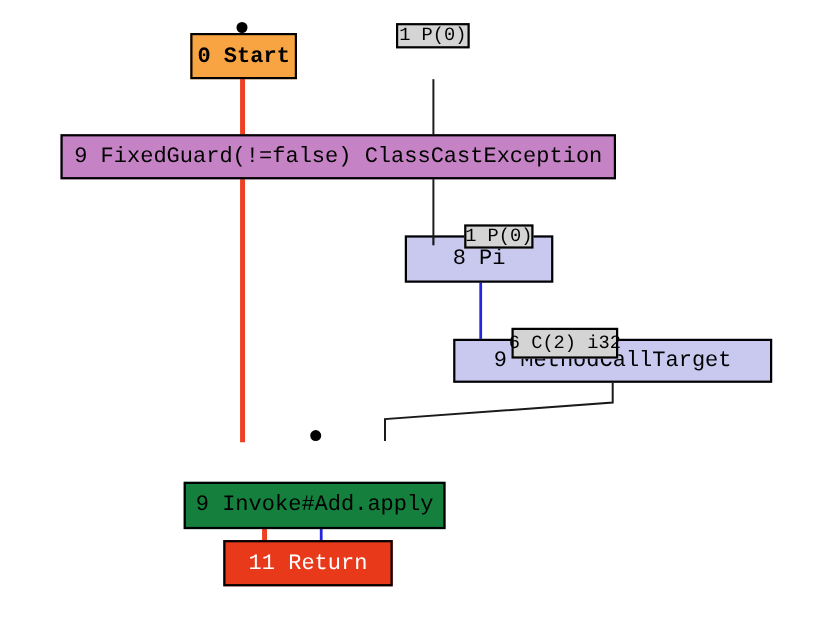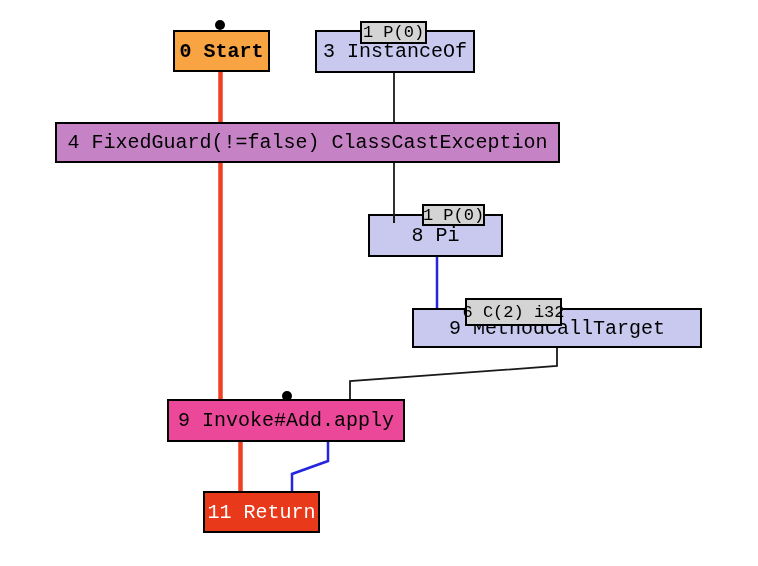--- a/index.html
+++ b/index.html
@@ -16,21 +16,21 @@
     position:absolute;z-index:1;
     box-sizing:border-box;
     border:2px solid #000000;
     display:flex;align-items:center;justify-content:center;
     font-size:20px;color:#000000;
     white-space:nowrap;
   }
   .node.start{background:#f8a443;font-weight:bold;}
   .node.floating{background:#c9c9f0;}
   .node.guard{background:#c583c5;}
-  .node.invoke{background:#ec4899;}
+  .node.invoke{background:#15803d;margin-top:39px;}
   .node.return{background:#e8391b;color:#ffffff;}
   .slot{
     position:absolute;z-index:2;
     box-sizing:border-box;
     border:2px solid #000000;
     background:#d4d4d4;
     display:flex;align-items:center;justify-content:center;
     font-size:17px;color:#000000;line-height:1;
     white-space:nowrap;
   }
@@ -61,41 +61,38 @@
 
     <polyline points="557,348 557,366 350,381 350,401" fill="none" stroke="#1a1a1a" stroke-width="1.8"></polyline>
 
     <polyline points="328,440 328,461 292,474 292,493" fill="none" stroke="#2525e0" stroke-width="2.5"></polyline>
   </svg>
 
   <div class="node start" style="left:173px;top:30px;width:97px;height:42px;">
     <span>0 Start</span>
   </div>
 
-  <div class="node floating" style="left:315px;top:30px;width:160px;height:43px;">
-    <span>3 InstanceOf</span>
-  </div>
 
   <div class="node guard" style="left:55px;top:122px;width:505px;height:41px;">
-    <span>4 FixedGuard(!=false) ClassCastException</span>
+    <span>9 FixedGuard(!=false) ClassCastException</span>
   </div>
 
   <div class="node floating" style="left:368px;top:214px;width:135px;height:43px;">
     <span>8 Pi</span>
   </div>
 
   <div class="node floating" style="left:412px;top:308px;width:290px;height:40px;">
     <span>9 MethodCallTarget</span>
   </div>
 
   <div class="node invoke" style="left:167px;top:399px;width:238px;height:43px;">
     <span>9 Invoke#Add.apply</span>
   </div>
 
-  <div class="node return" style="left:203px;top:491px;width:117px;height:42px;">
+  <div class="node return" style="left:203px;top:491px;width:154px;height:42px;">
     <span>11 Return</span>
   </div>
 
   <div class="slot" style="left:360px;top:21px;width:67px;height:23px;">
     <span>1 P(0)</span>
   </div>
 
   <div class="slot" style="left:422px;top:204px;width:63px;height:22px;">
     <span>1 P(0)</span>
   </div>

